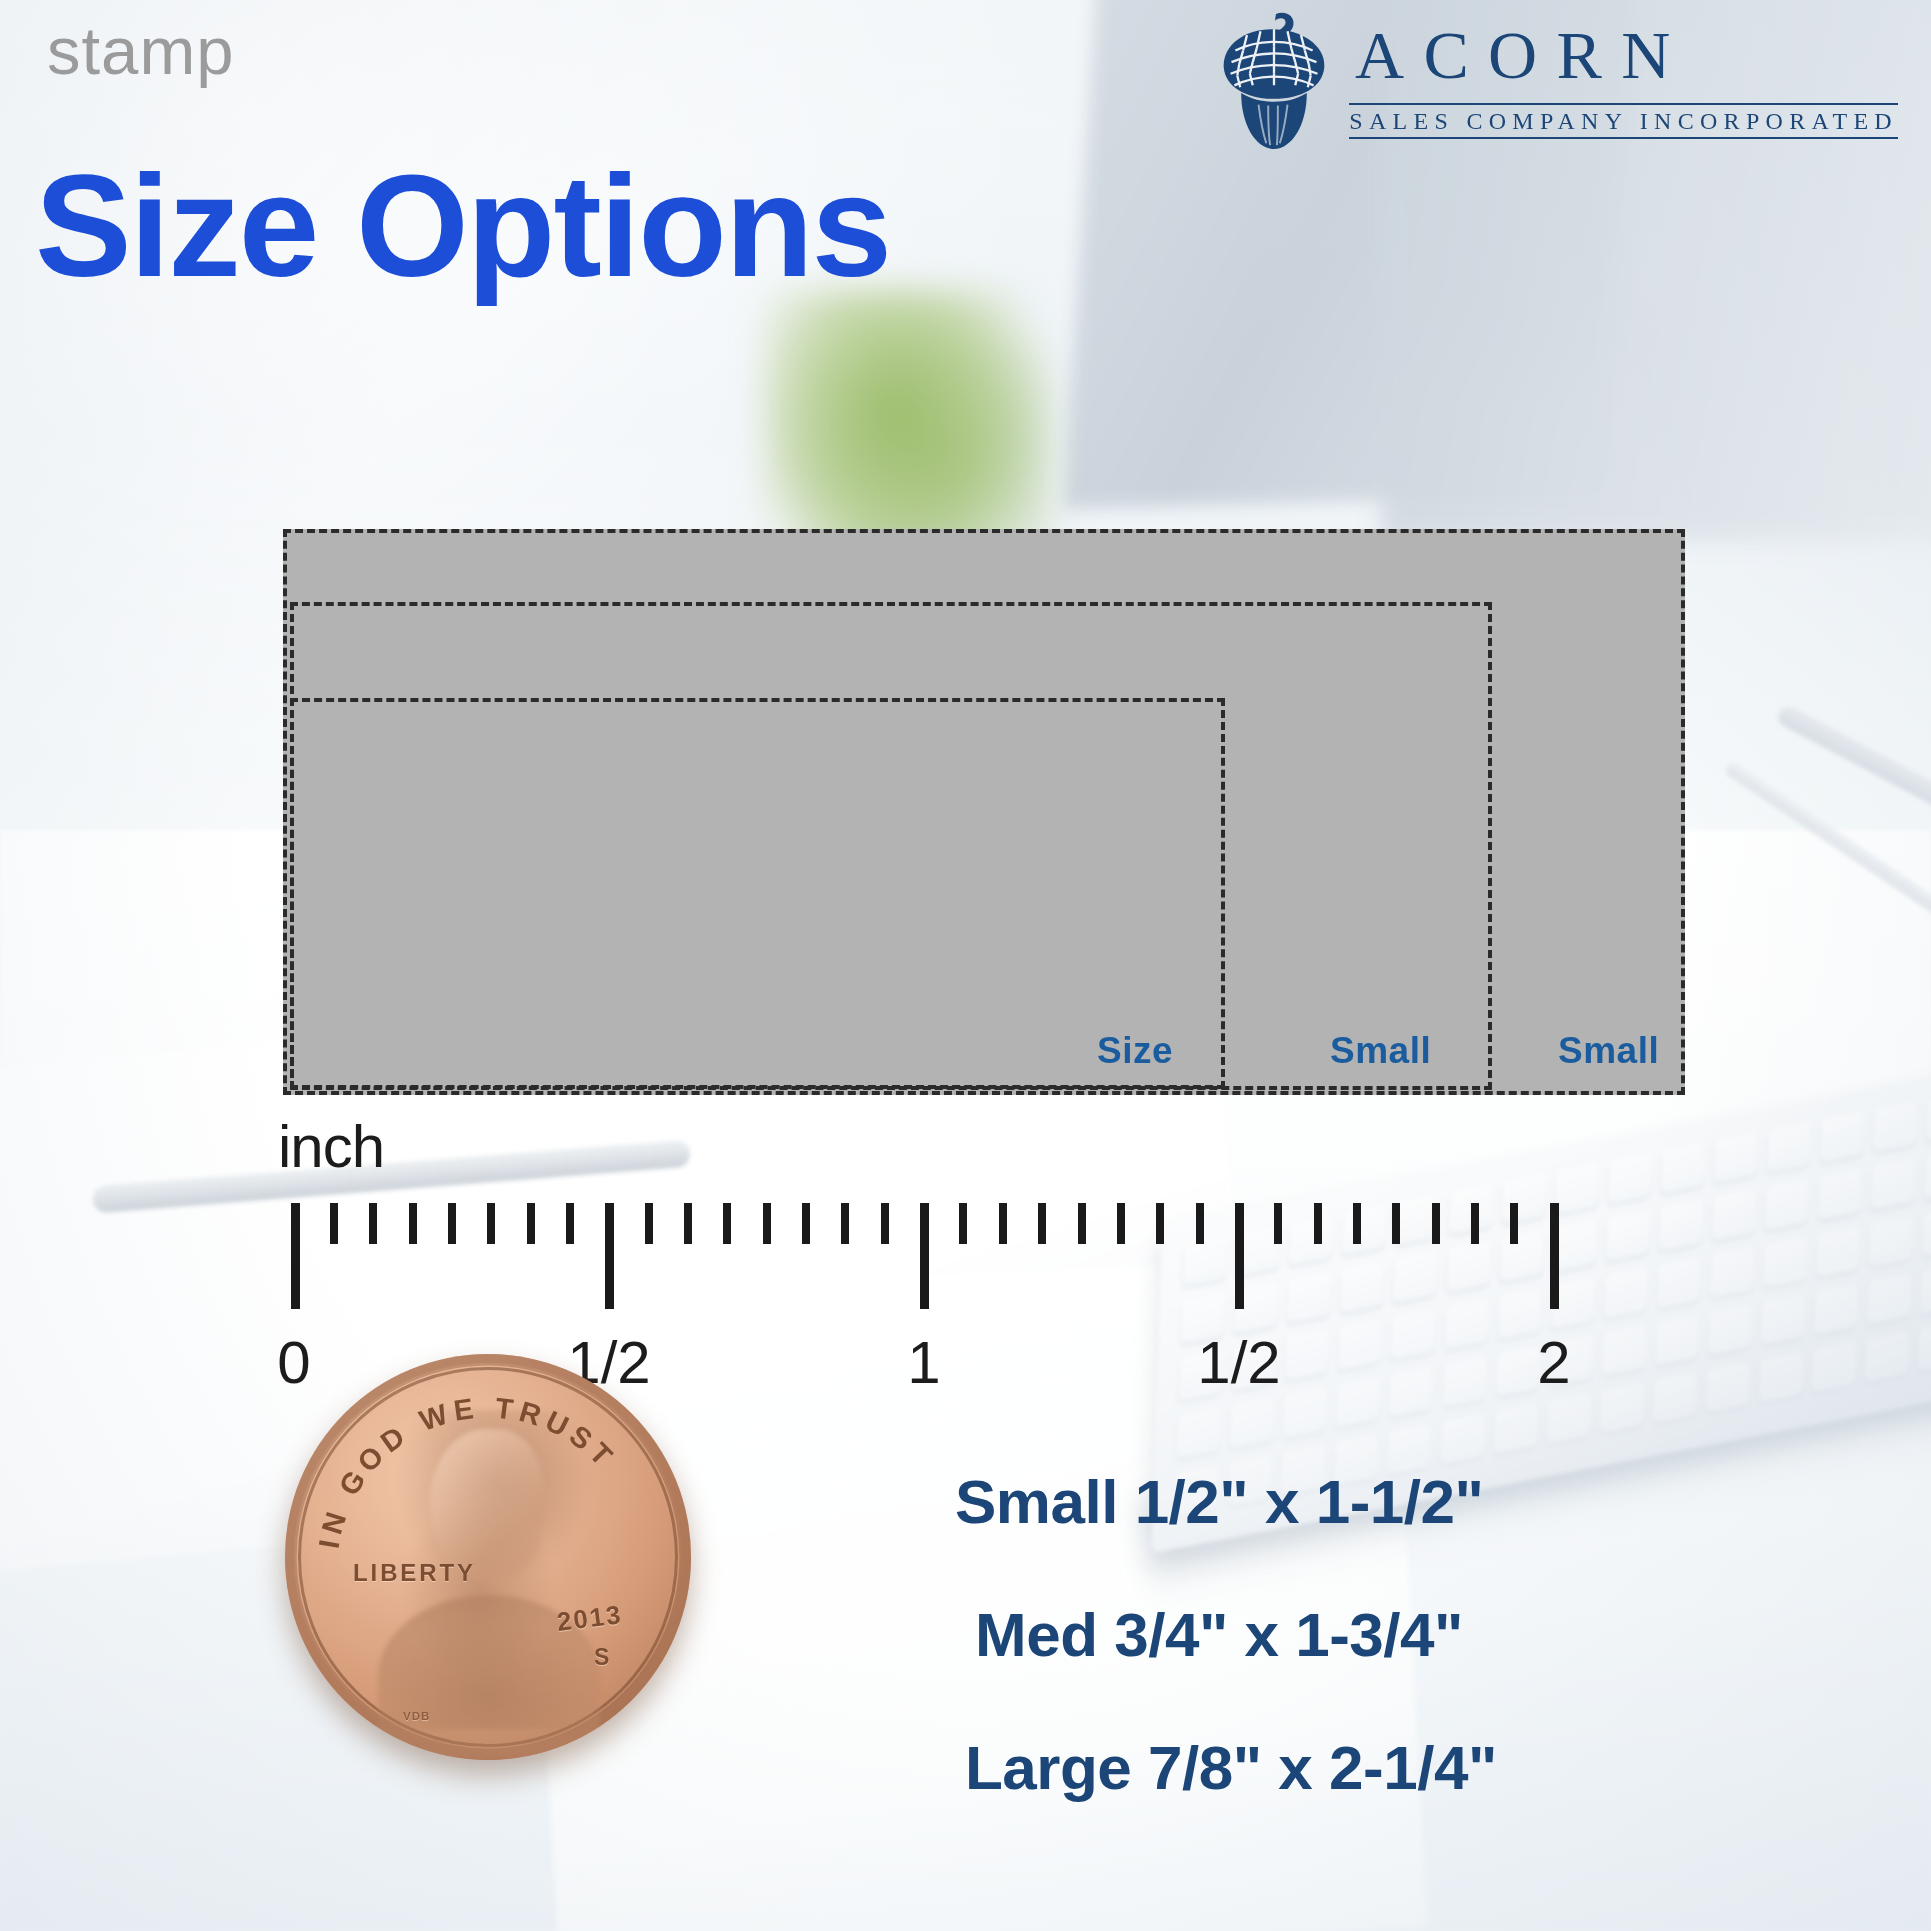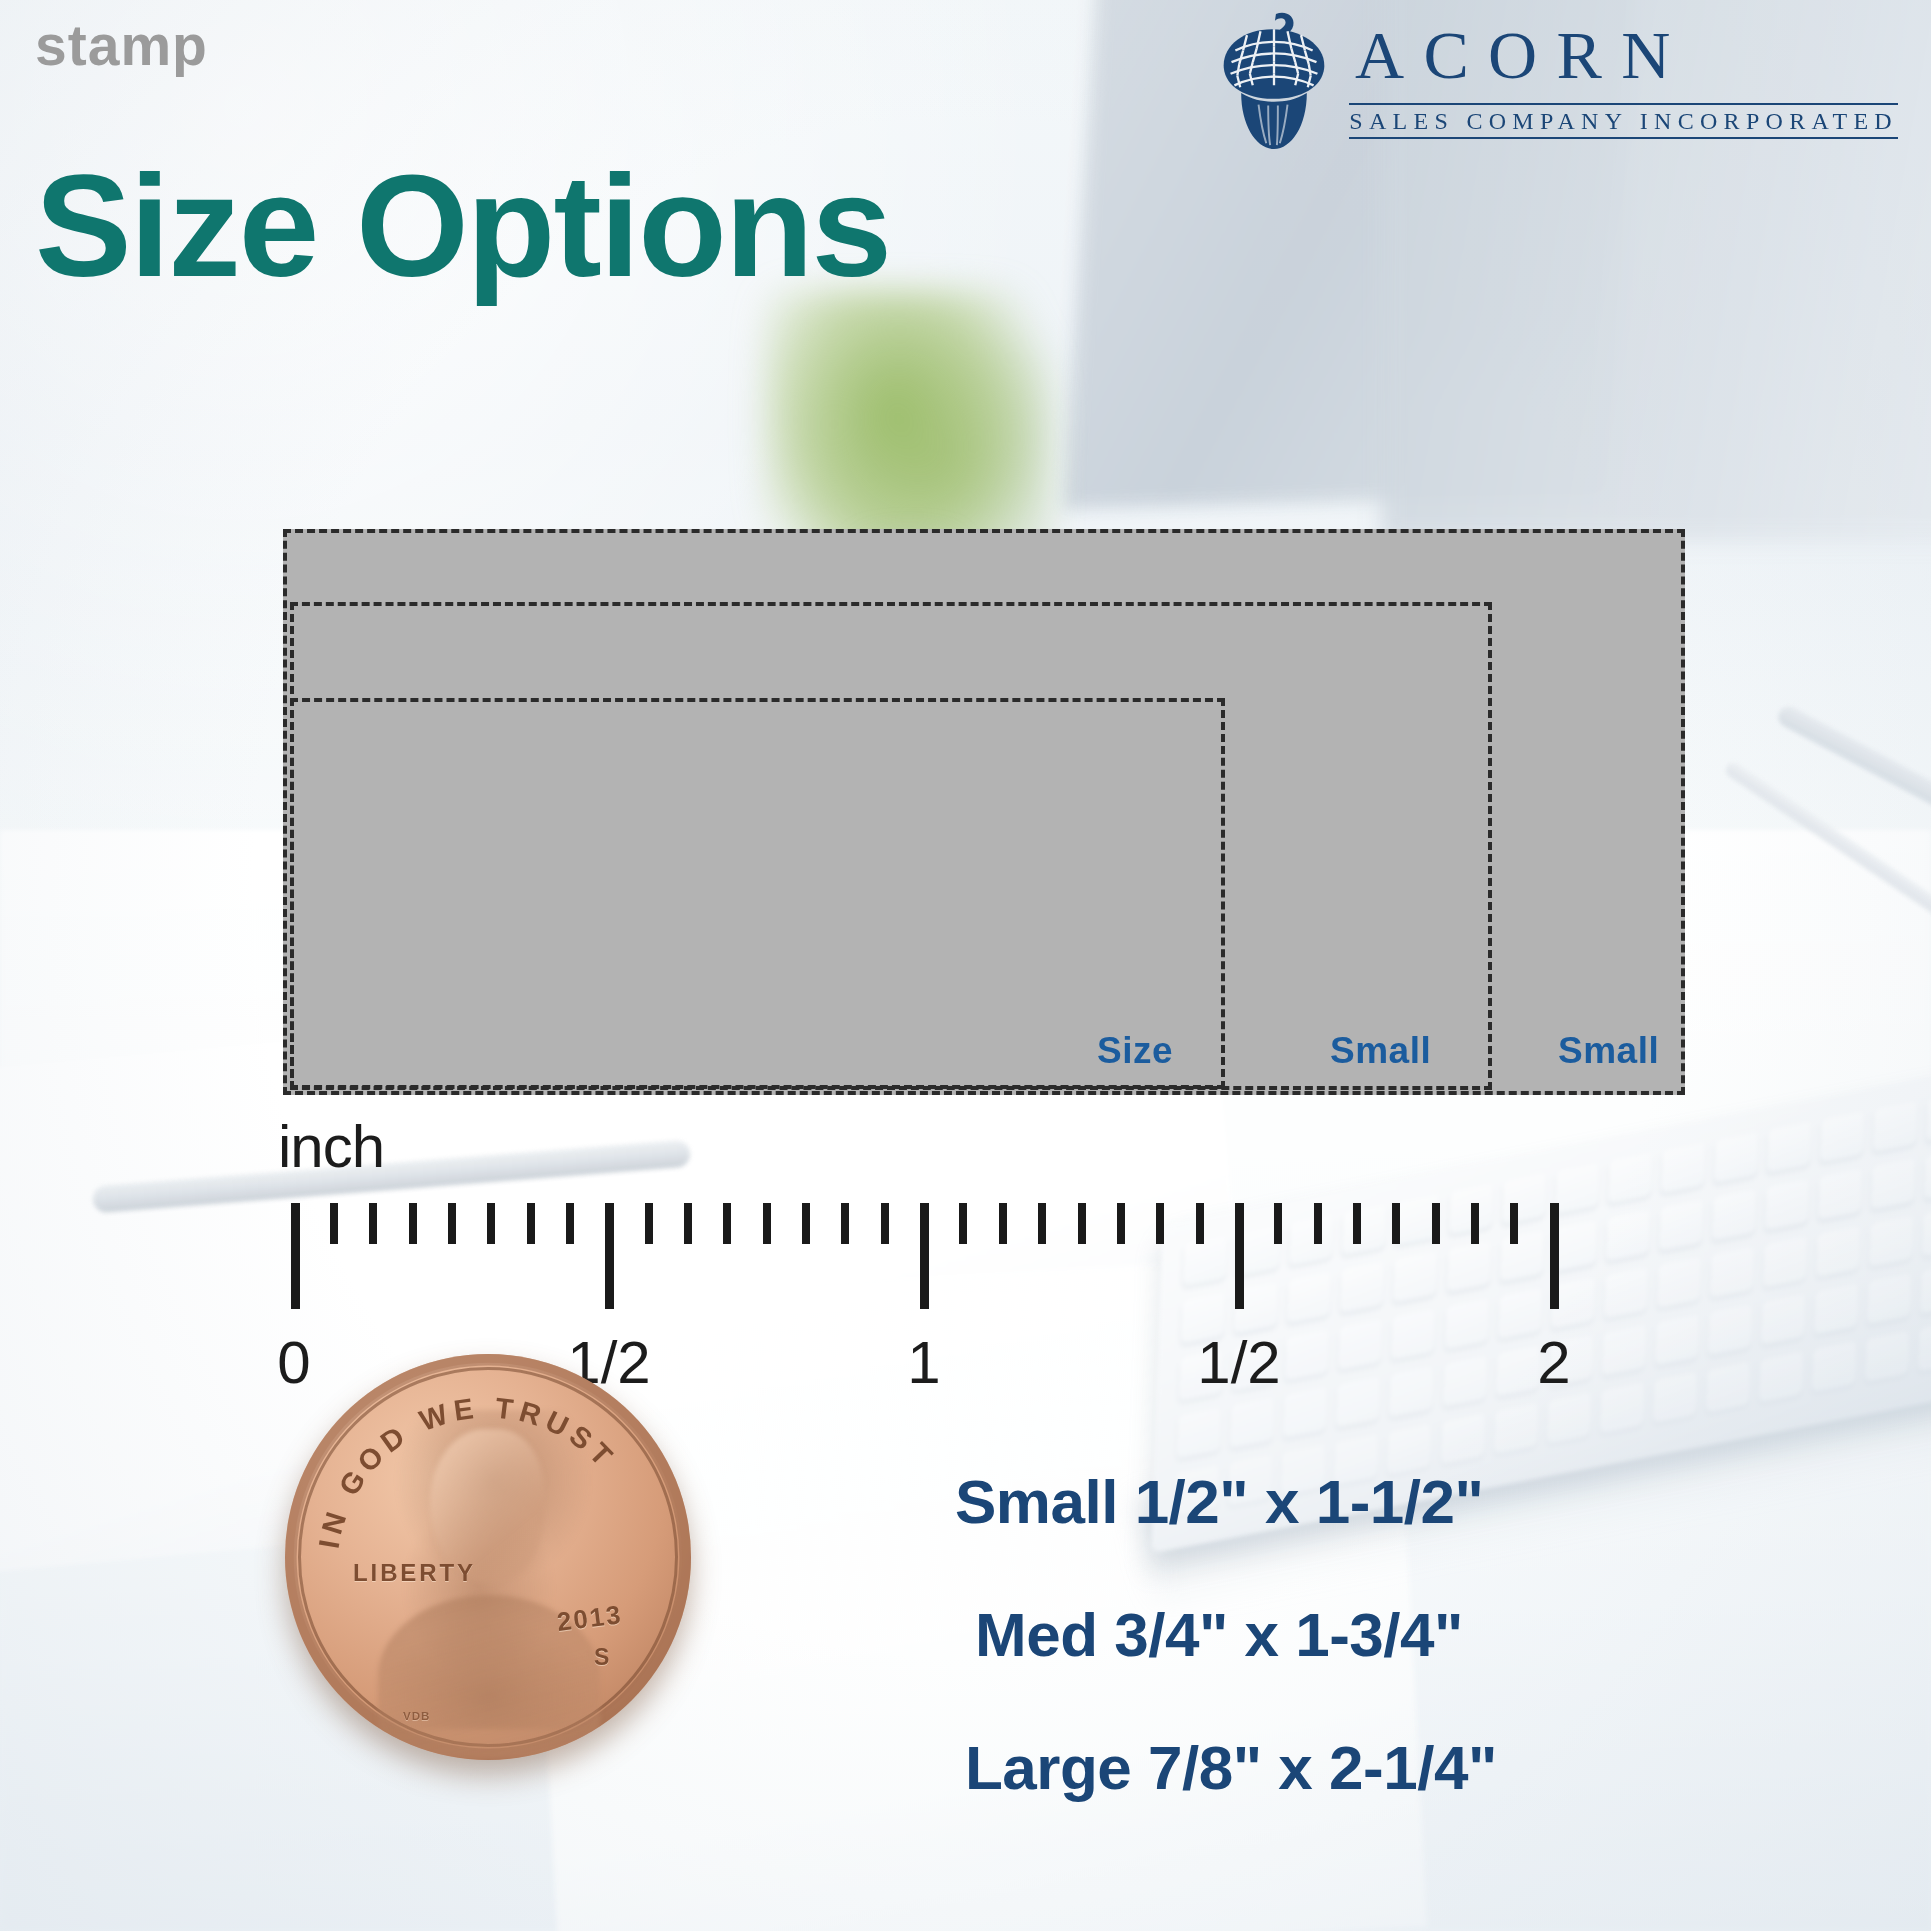--- a/index.html
+++ b/index.html
@@ -110,27 +110,27 @@
   }
   
   .bg-vig{
     position:absolute; inset:0;
     background:radial-gradient(ellipse at 50% 46%, rgba(255,255,255,0) 52%, rgba(205,216,226,.32) 100%);
   }
 
   
   #header{ position:absolute; left:0; top:0; width:1931px; height:290px; }
   #stamp-word{
-    position:absolute; left:35px; top:17.4px;
-    font-size:57px; font-weight:700; color:#9b9b9b;
+    position:absolute; left:47px; top:17.4px;
+    font-size:67px; font-weight:400; color:#9b9b9b;
     letter-spacing:1px; line-height:1;
   }
   #page-title{
     position:absolute; left:35px; top:154px;
-    font-size:145px; font-weight:bold; color:#0f766e;
+    font-size:145px; font-weight:bold; color:#1d4ed8;
     letter-spacing:-1.9px; line-height:1;
   }
   
   #logo{ position:absolute; right:33px; top:7.7px; display:flex; align-items:center; gap:19.3px; }
   #logo-acorn{ width:112px; height:145px; flex:none; }
   #logo-text{ display:flex; flex-direction:column; }
   #logo-name{
     font-family:"Liberation Serif", serif;
     font-size:68px; color:#1b4677; letter-spacing:19.3px;
     line-height:1; padding-left:5.8px;

